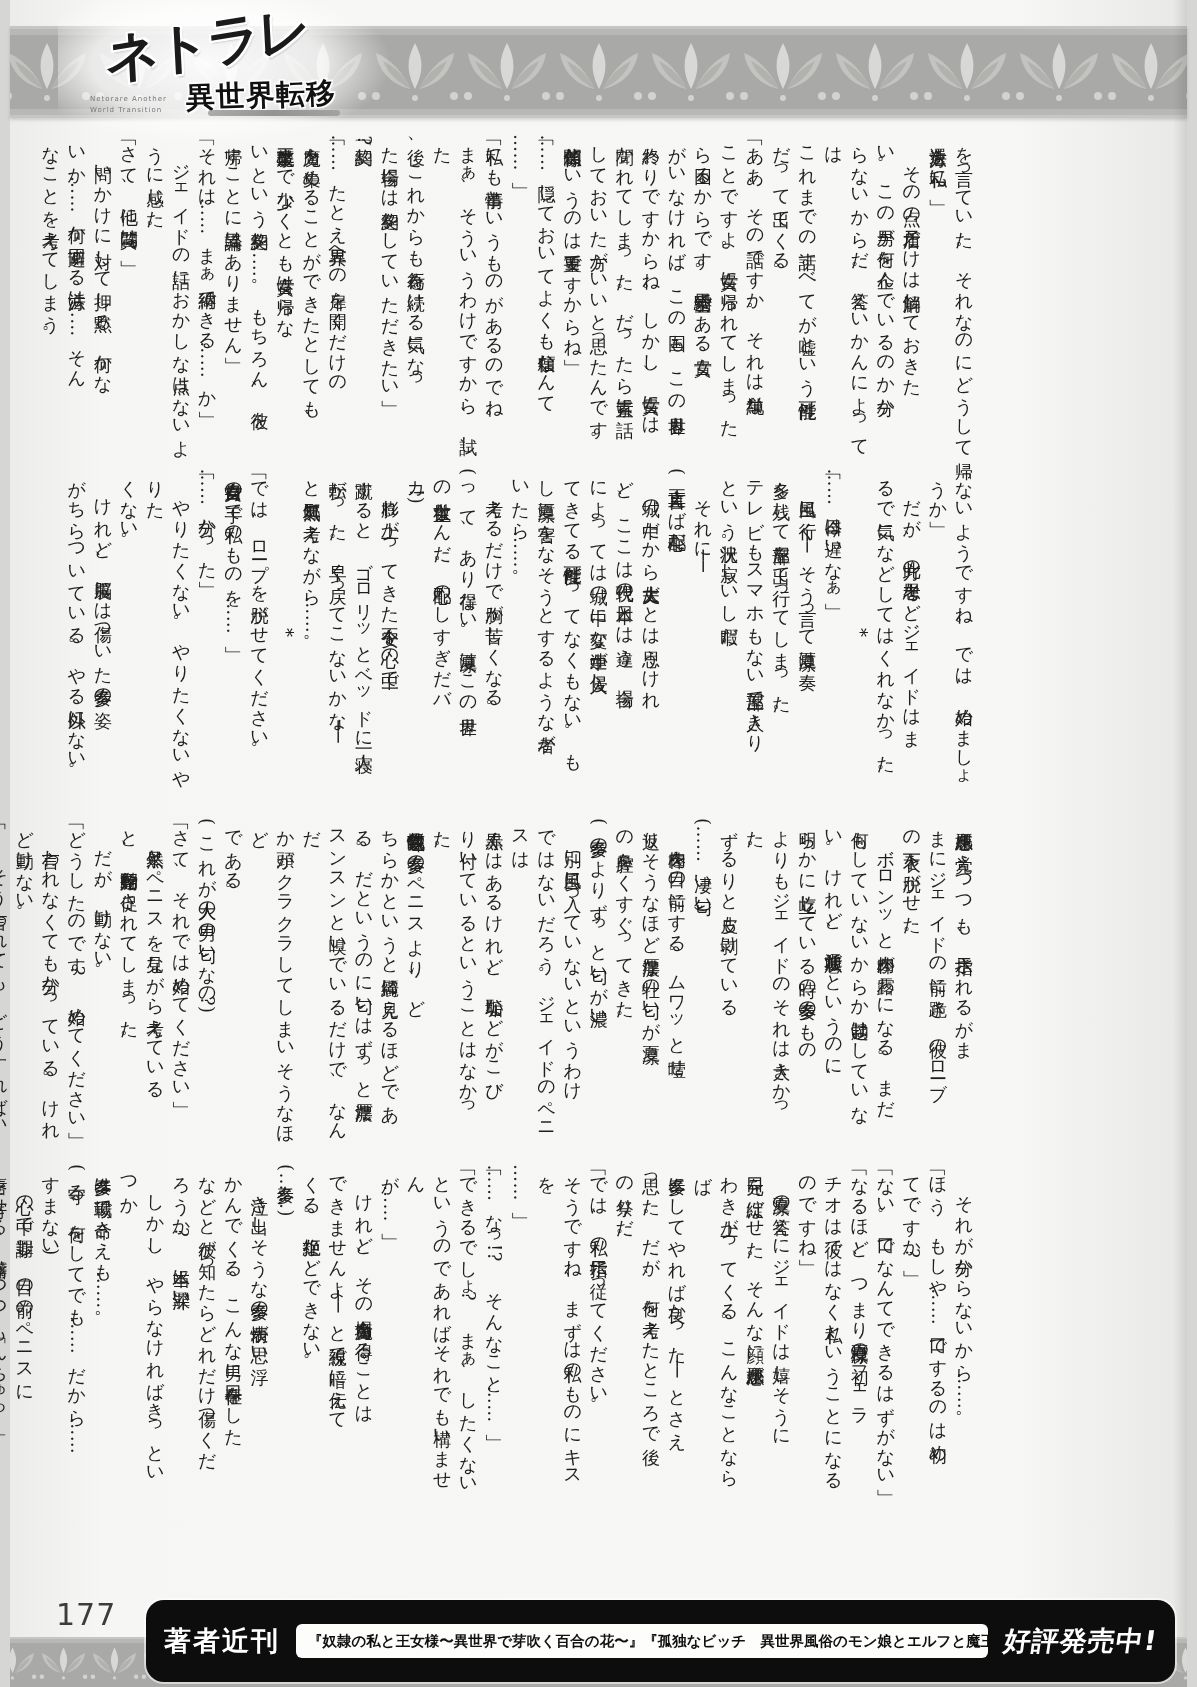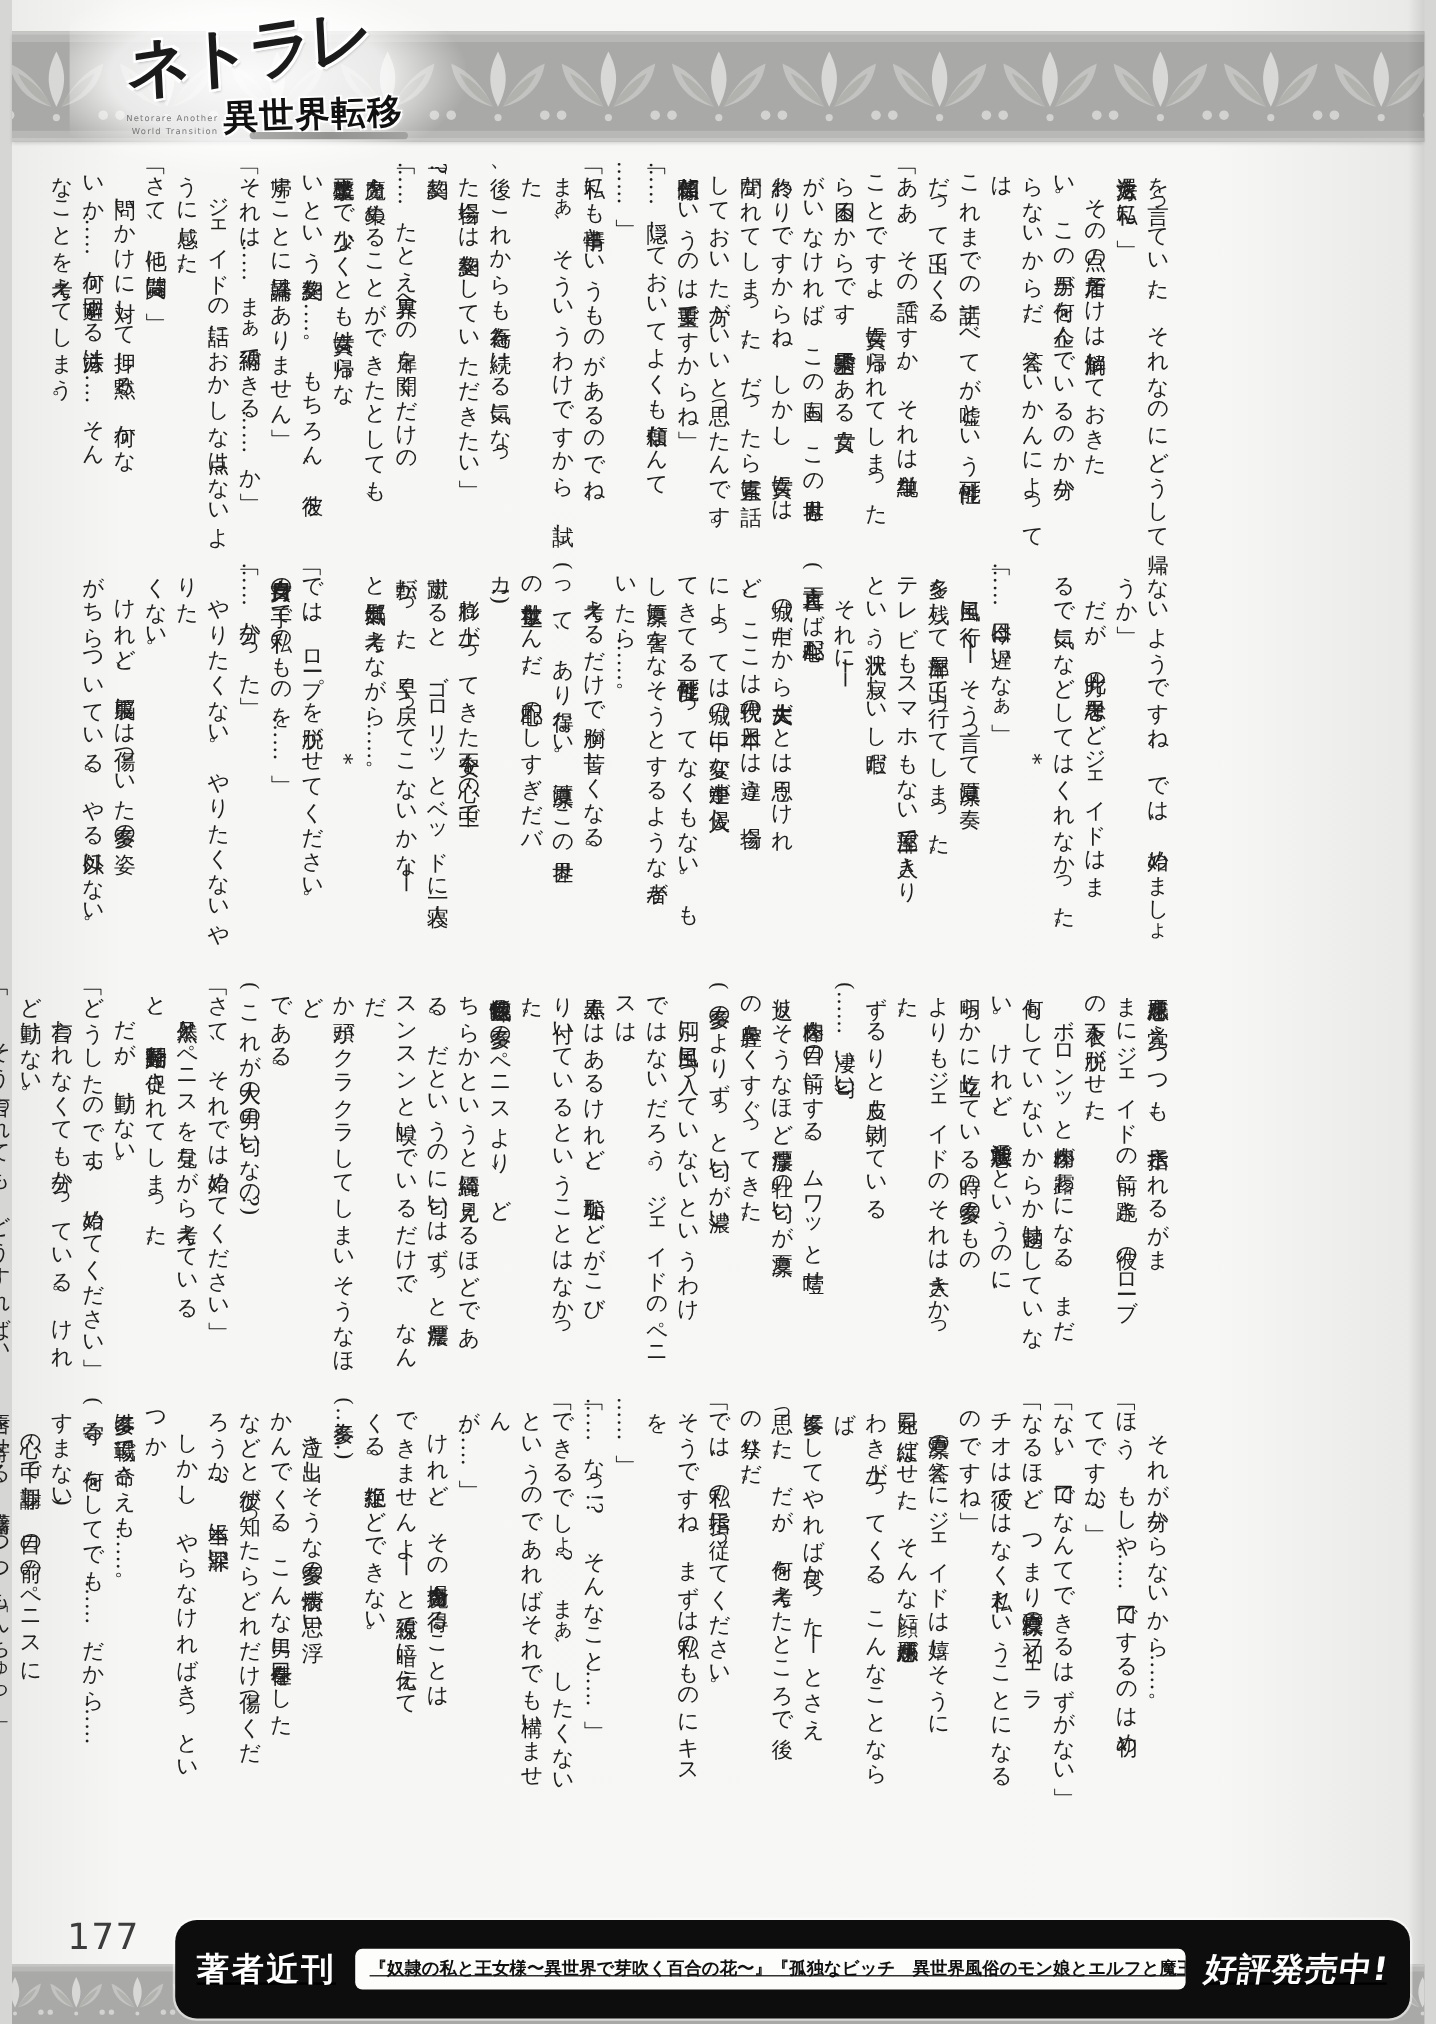--- a/index.html
+++ b/index.html
@@ -49,21 +49,21 @@
   }
   .logo-sub{
     position:absolute;left:98px;top:70px;
     font-size:29px;font-weight:bold;color:#111;
     text-shadow:1.5px 1.5px 0 #fff,-1.5px -1.5px 0 #fff,1.5px -1.5px 0 #fff,-1.5px 1.5px 0 #fff,0 0 5px rgba(255,255,255,.9);
     letter-spacing:1px;white-space:nowrap;transform:rotate(-2deg);
   }
   .logo-en{
     position:absolute;left:2px;top:88px;width:92px;
     font-family:"DejaVu Sans","Liberation Sans",sans-serif;
-    font-size:7px;line-height:1.5;color:#777;text-align:right;letter-spacing:1px;
+    font-size:7px;line-height:1.5;color:#777;letter-spacing:1px;
   }
   .logo-tagline{
     position:absolute;left:120px;top:104px;width:132px;height:6px;border-radius:3px;
     background:linear-gradient(90deg,#9a9a98,#7f7f7d 50%,#9a9a98);opacity:.8;
   }
   
   .band{
     position:absolute;right:210px;width:892px;height:330px;
     writing-mode:vertical-rl;text-orientation:mixed;
     font-size:18px;color:#1f1f1f;
@@ -79,21 +79,20 @@
     position:absolute;left:46px;top:1597px;
     font-family:"DejaVu Sans","Liberation Sans",sans-serif;
     font-size:30px;color:#3c3c3c;letter-spacing:1px;
   }
   
   .footer-bar{
     position:absolute;left:136px;right:12px;top:1600px;height:82px;
     background:#0d0d0d;border-radius:18px;z-index:3;
     display:flex;align-items:center;padding:0 12px;box-sizing:border-box;gap:10px;
     box-shadow:0 0 0 2px rgba(255,255,255,.55);
-    text-decoration:underline;
   }
   .footer-label{
     flex:0 0 auto;color:#fff;font-weight:bold;font-size:27px;letter-spacing:2px;
     font-family:"DejaVu Sans","Liberation Sans",sans-serif;padding:0 6px;white-space:nowrap;
   }
   .footer-box{
     flex:1 1 auto;background:#fdfdfb;border-radius:6px;
     padding:6px 12px;color:#101010;
     font-family:"DejaVu Sans","Liberation Sans",sans-serif;
     font-size:14.5px;font-weight:bold;line-height:1.55;

